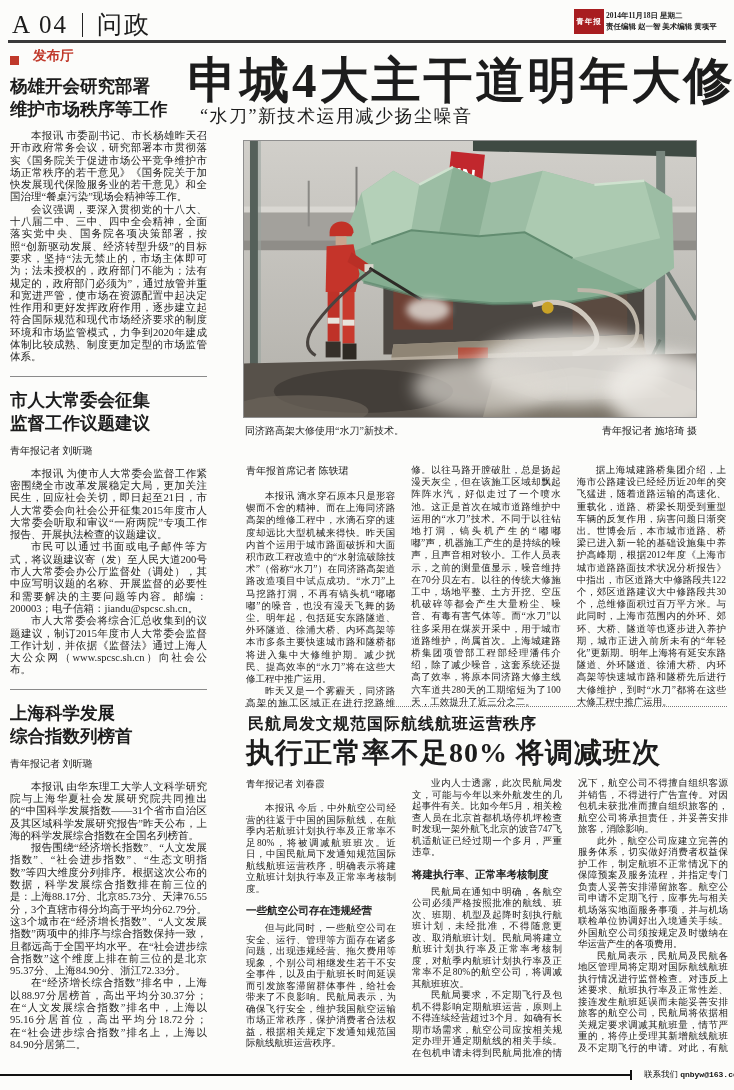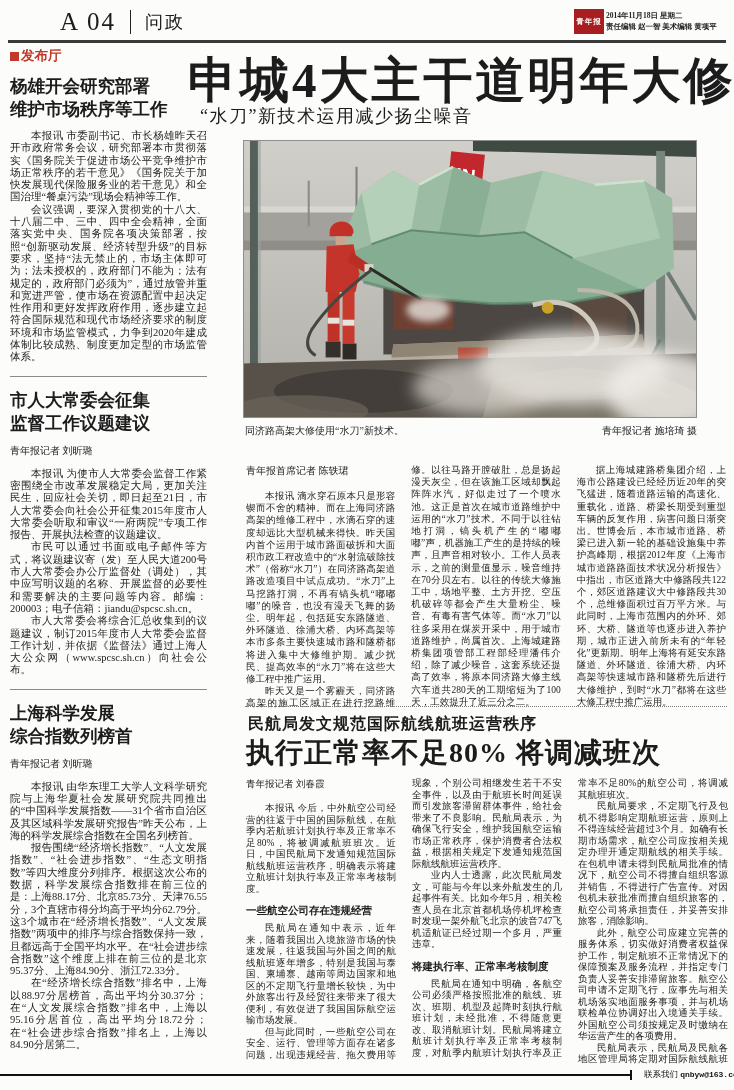--- a/index.html
+++ b/index.html
@@ -1,31 +1,31 @@
 <!DOCTYPE html>
 <html><head>
 <meta charset="utf-8">
 <style>
   html,body{margin:0;padding:0;}
   body{background:#e8e8e8;}
   .page{position:relative;width:734px;height:1090px;background:#fcfcfa;overflow:hidden;
         font-family:"Liberation Serif","DejaVu Serif",serif;color:#1c1c1c;margin:0 auto;}
   
-  .hdr-left{position:absolute;left:12px;top:8px;display:flex;align-items:center;gap:14px;margin-left:48px;}
+  .hdr-left{position:absolute;left:12px;top:8px;display:flex;align-items:center;gap:14px;}
   .hdr-code{font-size:25px;letter-spacing:2px;}
   .hdr-sep{width:1px;height:24px;background:#222;}
-  .hdr-section{font-size:18px;letter-spacing:2px;}
+  .hdr-section{font-size:25px;letter-spacing:2px;}
   .masthead{position:absolute;left:574px;top:9px;width:30px;height:25px;background:#a81d20;
             color:#fff;font-size:7.5px;display:flex;align-items:center;justify-content:center;
             font-weight:700;letter-spacing:1px;}
   .dateline{position:absolute;left:606px;top:10px;font-size:7.5px;line-height:11px;color:#222;font-weight:700;}
   .hdr-rule{position:absolute;left:8px;top:40px;width:718px;height:3px;background:#3a3a3a;}
   
   .leftcol{position:absolute;left:10px;top:47px;width:197px;height:1023px;overflow:hidden;}
-  .kicker{display:flex;align-items:center;gap:2px;color:#c0392b;font-weight:700;font-size:13.5px;margin-bottom:10px;}
+  .kicker{display:flex;align-items:flex-end;gap:14px;color:#c0392b;font-weight:700;font-size:13.5px;margin-bottom:10px;}
   .kicker .sq{width:9px;height:9px;background:#c0392b;display:inline-block;}
   .lc-title{font-size:17.5px;line-height:23px;font-weight:700;margin:2px 0 9px 0;}
   .lc-body p{font-size:10.5px;line-height:12.3px;text-align:justify;text-indent:21px;margin:0;}
   .byline{font-size:10px;margin:2px 0 10px 0;color:#222;}
   .ldiv{border-top:1px solid #8a8a8a;margin:12px 0 12px 0;}
   
   .headline{position:absolute;left:188px;top:52px;width:542px;font-size:49px;line-height:58px;
             letter-spacing:3px;font-weight:700;white-space:nowrap;}
   .subhead{position:absolute;left:200px;top:104px;font-size:18px;letter-spacing:1.5px;font-weight:500;}
   .photo{position:absolute;left:243px;top:140px;width:454px;height:278px;border:1px solid #8f8f8f;
@@ -203,21 +203,20 @@
   </div>
 
   <div class="dotted-rule"></div>
   <div class="b-kicker">民航局发文规范国际航线航班运营秩序</div>
   <div class="b-headline">执行正常率不足80% 将调减班次</div>
 
   <div class="bottom-cols">
     <div class="byline">青年报记者 刘春霞</div>
     <p>本报讯 今后，中外航空公司经营的往返于中国的国际航线，在航季内若航班计划执行率及正常率不足80%，将被调减航班班次。近日，中国民航局下发通知规范国际航线航班运营秩序，明确表示将建立航班计划执行率及正常率考核制度。</p>
     <h4>一些航空公司存在违规经营</h4>
-    <p>民航局在通知中表示，近年来，随着我国出入境旅游市场的快速发展，往返我国与外国之间的航线航班逐年增多，特别是我国与泰国、柬埔寨、越南等周边国家和地区的不定期飞行量增长较快，为中外旅客出行及经贸往来带来了很大便利，有效促进了我国国际航空运输市场发展。</p>
     <p>但与此同时，一些航空公司在安全、运行、管理等方面存在诸多问题，出现违规经营、拖欠费用等现象，个别公司相继发生若干不安全事件，以及由于航班长时间延误而引发旅客滞留群体事件，给社会带来了不良影响。民航局表示，为确保飞行安全，维护我国航空运输市场正常秩序，保护消费者合法权益，根据相关规定下发通知规范国际航线航班运营秩序。</p>
     <p>业内人士透露，此次民航局发文，可能与今年以来外航发生的几起事件有关。比如今年5月，相关检查人员在北京首都机场停机坪检查时发现一架外航飞北京的波音747飞机适航证已经过期一个多月，严重违章。</p>
     <h4>将建执行率、正常率考核制度</h4>
     <p>民航局在通知中明确，各航空公司必须严格按照批准的航线、班次、班期、机型及起降时刻执行航班计划，未经批准，不得随意更改、取消航班计划。民航局将建立航班计划执行率及正常率考核制度，对航季内航班计划执行率及正常率不足80%的航空公司，将调减其航班班次。</p>
     <p>民航局要求，不定期飞行及包机不得影响定期航班运营，原则上不得连续经营超过3个月。如确有长期市场需求，航空公司应按相关规定办理开通定期航线的相关手续。在包机申请未得到民航局批准的情况下，航空公司不得擅自组织客源并销售，不得进行广告宣传。对因包机未获批准而擅自组织旅客的，航空公司将承担责任，并妥善安排旅客，消除影响。</p>
     <p>此外，航空公司应建立完善的服务体系，切实做好消费者权益保护工作，制定航班不正常情况下的保障预案及服务流程，并指定专门负责人妥善安排滞留旅客。航空公司申请不定期飞行，应事先与相关机场落实地面服务事项，并与机场联检单位协调好出入境通关手续。外国航空公司须按规定及时缴纳在华运营产生的各项费用。</p>
     <p>民航局表示，民航局及民航各地区管理局将定期对国际航线航班执行情况进行监督检查。对违反上述要求、航班执行率及正常性差、接连发生航班延误而未能妥善安排旅客的航空公司，民航局将依据相关规定要求调减其航班量，情节严重的，将停止受理其新增航线航班及不定期飞行的申请。对此，有航空公司人士分析称，这将有利于从航线和时刻的角度加强管理。</p>
   </div>
 
   <div class="foot-rule"></div>

